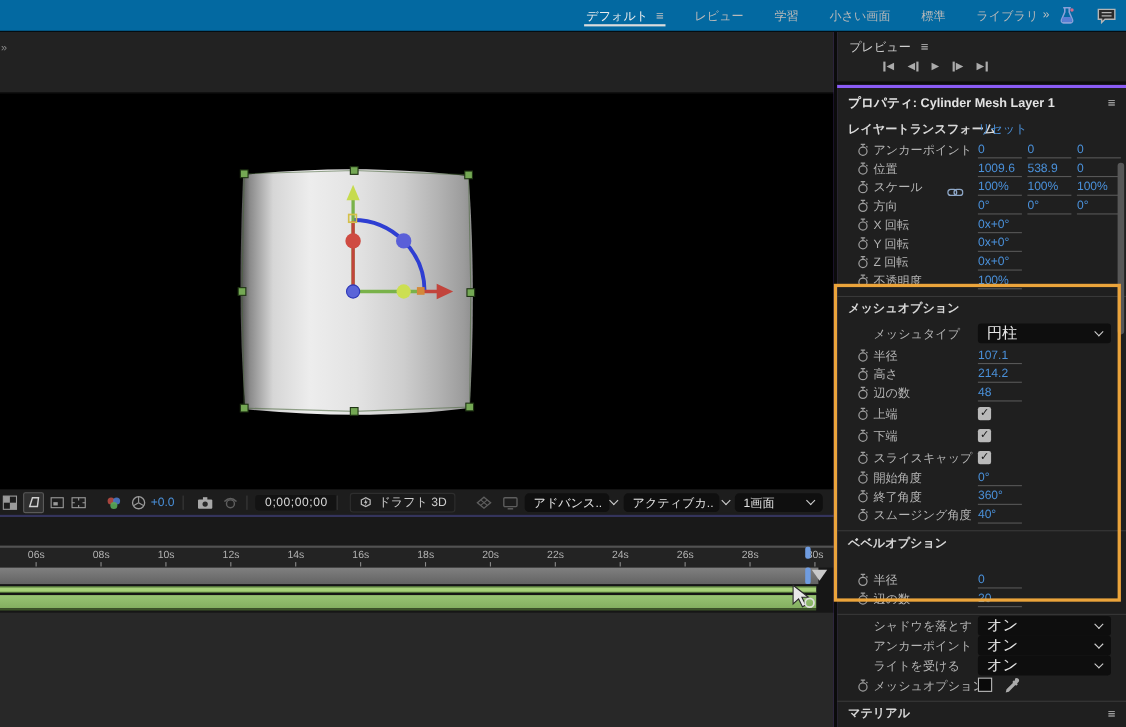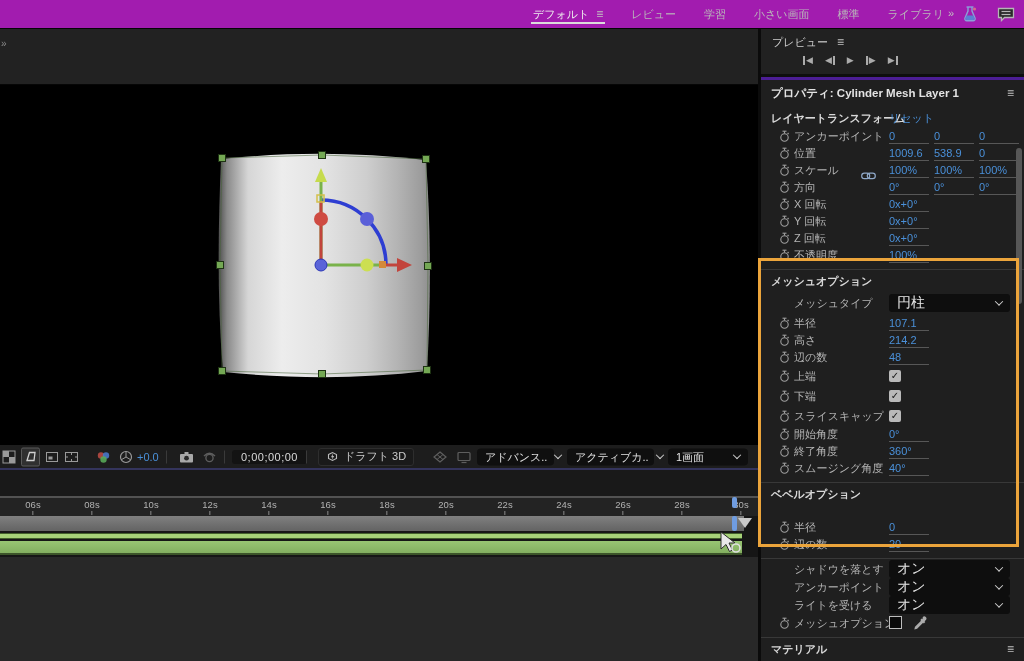--- a/index.html
+++ b/index.html
@@ -1,20 +1,20 @@
 <!DOCTYPE html>
 <html><head>
 <meta charset="utf-8">
 <style>
   * { margin:0; padding:0; box-sizing:border-box; }
   html,body { width:1024px; height:661px; overflow:hidden; }
   body { position:relative; background:#111; font-family:"Liberation Sans","DejaVu Sans",sans-serif; cursor:default; }
 
   
-  .topbar { position:absolute; left:0; top:0; width:1024px; height:29px; background:#a21caf; border-bottom:1px solid #050505; z-index:20; }
+  .topbar { position:absolute; left:0; top:0; width:1024px; height:29px; background:#0369a1; border-bottom:1px solid #050505; z-index:20; }
   .tabs { position:absolute; left:533px; top:0; height:28px; display:flex; align-items:center; }
   .tab { font-size:11px; color:#b9b9b9; margin-right:28px; position:relative; height:28px; display:flex; align-items:center; gap:7px; white-space:nowrap; }
   .tab.active { color:#ededed; }
   .tab.active::after { content:""; position:absolute; left:-2px; right:-2px; bottom:4px; height:2px; background:#dcdcdc; }
   .ham { color:#c0c0c0; font-size:12px; font-weight:normal; }
   .overflow-chevron { position:absolute; left:948px; top:7px; font-size:11px; color:#c0c0c0; }
   .flask-icon { position:absolute; left:962px; top:5px; }
   .bubble-icon { position:absolute; left:997px; top:7px; }
 
   
@@ -45,21 +45,21 @@
   .workarea   { position:absolute; top:487px; left:0; width:744px; height:15px; background:linear-gradient(#808080,#636363); }
   .green-thin { position:absolute; top:504px; left:0; width:742px; height:6px; background:#a6d178; border-top:1px solid #42602c; border-bottom:1px solid #42602c; }
   .green-main { position:absolute; top:512px; left:0; width:742px; height:14px; background:linear-gradient(#98c573,#83af60); border-bottom:2px solid #3c5429; }
   .tl-bottom  { position:absolute; top:528px; left:0; width:100%; height:104px; background:#282828; }
   .ph-ruler { position:absolute; left:732px; top:468px; width:5px; height:11px; background:#6f9ce0; border-radius:2px; }
   .ph-work  { position:absolute; left:732px; top:487px; width:5px; height:15px; background:#6f9ce0; border-radius:2px; }
   .ph-arrow { position:absolute; left:738px; top:489px; width:0; height:0; border-left:7px solid transparent; border-right:7px solid transparent; border-top:10px solid #c9c9c9; }
   .cursor { position:absolute; left:718px; top:501px; z-index:60; }
 
   
-  .right-panel { position:absolute; left:758px; top:29px; width:266px; height:632px; background:#4c1d95; border-left:3px solid #0b0b0b; z-index:5; }
+  .right-panel { position:absolute; left:758px; top:29px; width:266px; height:632px; background:#8b5cf6; border-left:3px solid #0b0b0b; z-index:5; }
   .preview-panel { position:absolute; top:0; left:0; right:0; height:48px; background:#212121; border-bottom:3px solid #0e0e0e; }
   .pv-header { display:flex; gap:9px; padding:6px 0 0 11px; font-size:11px; color:#cfcfcf; }
   .transport { display:flex; gap:12px; margin:6px 0 0 42px; }
   .t-btn { display:flex; align-items:center; gap:1px; color:#ababab; }
   .t-bar { width:2px; height:9px; background:#ababab; }
   .t-tri { font-size:9px; line-height:1; }
 
   .props-panel { position:absolute; top:51px; left:0; right:0; bottom:0; background:#1f1f1f; overflow:hidden; }
   .props-header { height:26px; display:flex; align-items:center; padding:0 10px; color:#e3e3e3; font-size:11.5px; font-weight:bold; }
   .props-header .ham { margin-left:auto; }

